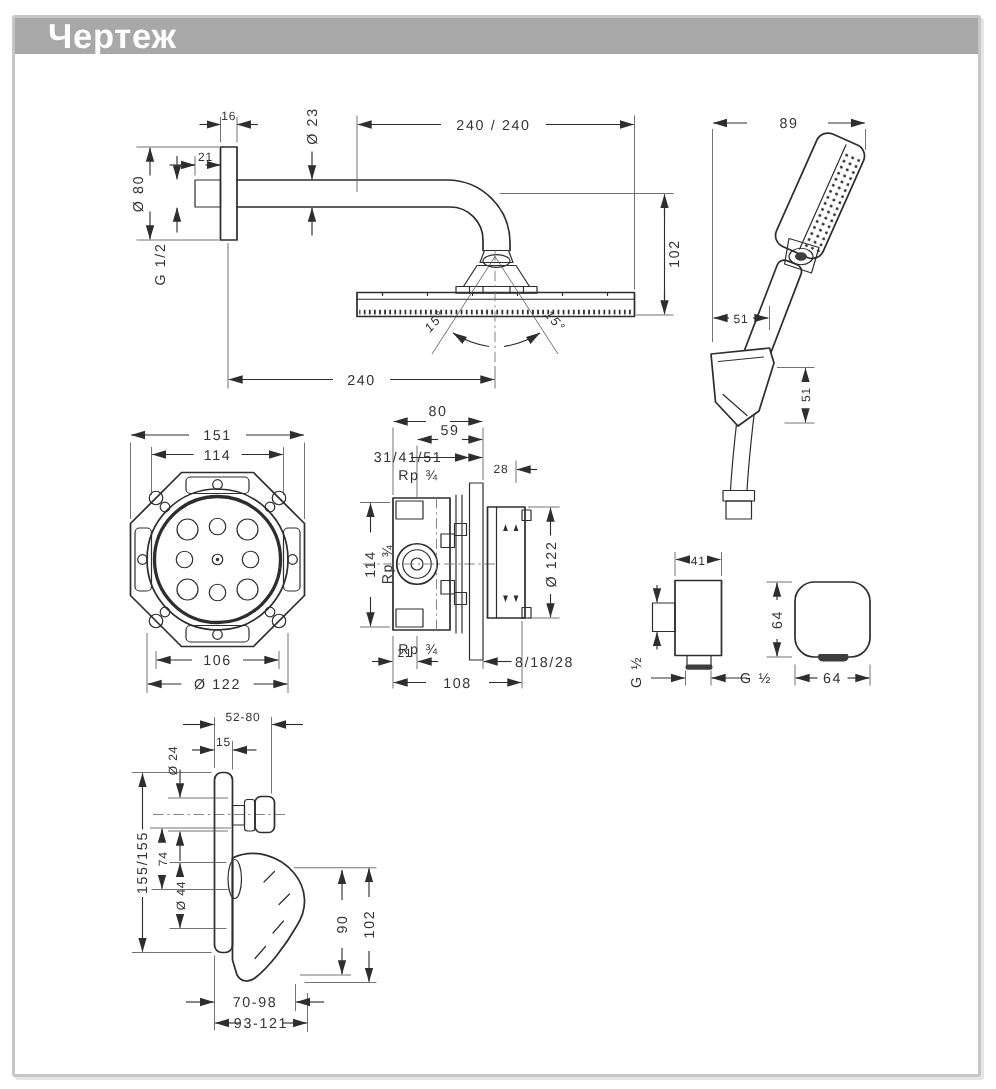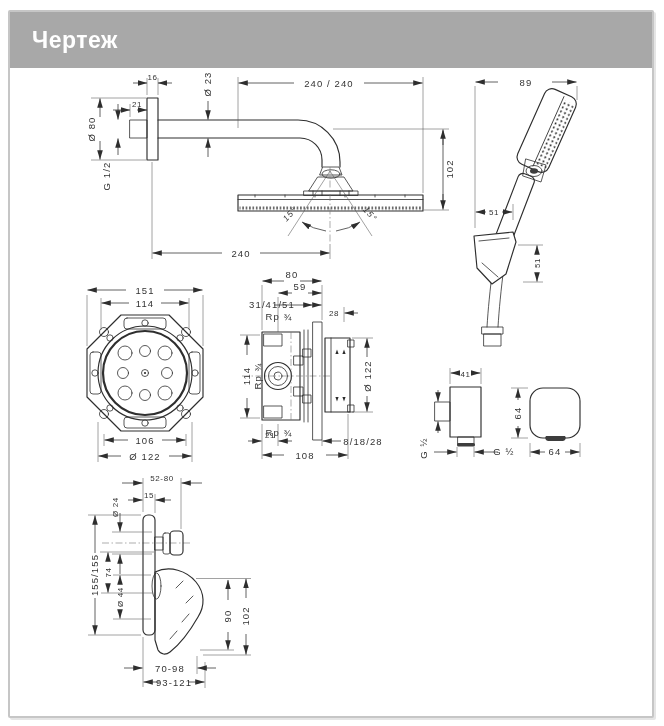--- a/index.html
+++ b/index.html
@@ -1,19 +1,19 @@
 <!DOCTYPE html>
 <html style="--header-bg: #a8a8a8; --header-text: #ffffff; --page-border: #c6c6c6; --line: #2e2e2e;"><head>
 <meta charset="utf-8">
 <style>
   html,body{margin:0;padding:0;background:#fff;}
   body{width:664px;height:726px;position:relative;font-family:"Liberation Sans",sans-serif;overflow:hidden;}
   .frame{position:absolute;left:8px;top:10px;width:646px;height:708px;border:2px solid var(--page-border,#c6c6c6);
          border-radius:2px;box-sizing:border-box;box-shadow:2px 2px 0 rgba(0,0,0,.10);background:#fff;}
-  .hdr{height:56px;background:var(--header-bg,#a8a8a8);display:flex;align-items:center;padding-left:22px;}
+  .hdr{height:24px;background:var(--header-bg,#a8a8a8);display:flex;align-items:center;padding-left:22px;}
   .hdr-title{color:var(--header-text,#ffffff);font-size:23px;font-weight:700;letter-spacing:.5px;}
   svg.canvas{position:absolute;left:0;top:0;width:664px;height:726px;}
   svg text{font-family:"Liberation Sans",sans-serif;}
   .o {fill:none;stroke:var(--line,#2e2e2e);stroke-width:1.15;stroke-linejoin:round;stroke-linecap:round;}
   .o2{fill:none;stroke:var(--line,#2e2e2e);stroke-width:0.8;stroke-linejoin:round;stroke-linecap:round;}
   .d {fill:none;stroke:var(--line,#2e2e2e);stroke-width:0.75;}
   .x {fill:none;stroke:#555;stroke-width:0.55;}
   .dash{fill:none;stroke:#777;stroke-width:0.6;stroke-dasharray:7 2.5 1.5 2.5;}
   .t {font-size:9.5px;fill:#333;letter-spacing:1.1px;text-anchor:middle;}
   .ts{font-size:8px;letter-spacing:0.6px;}

